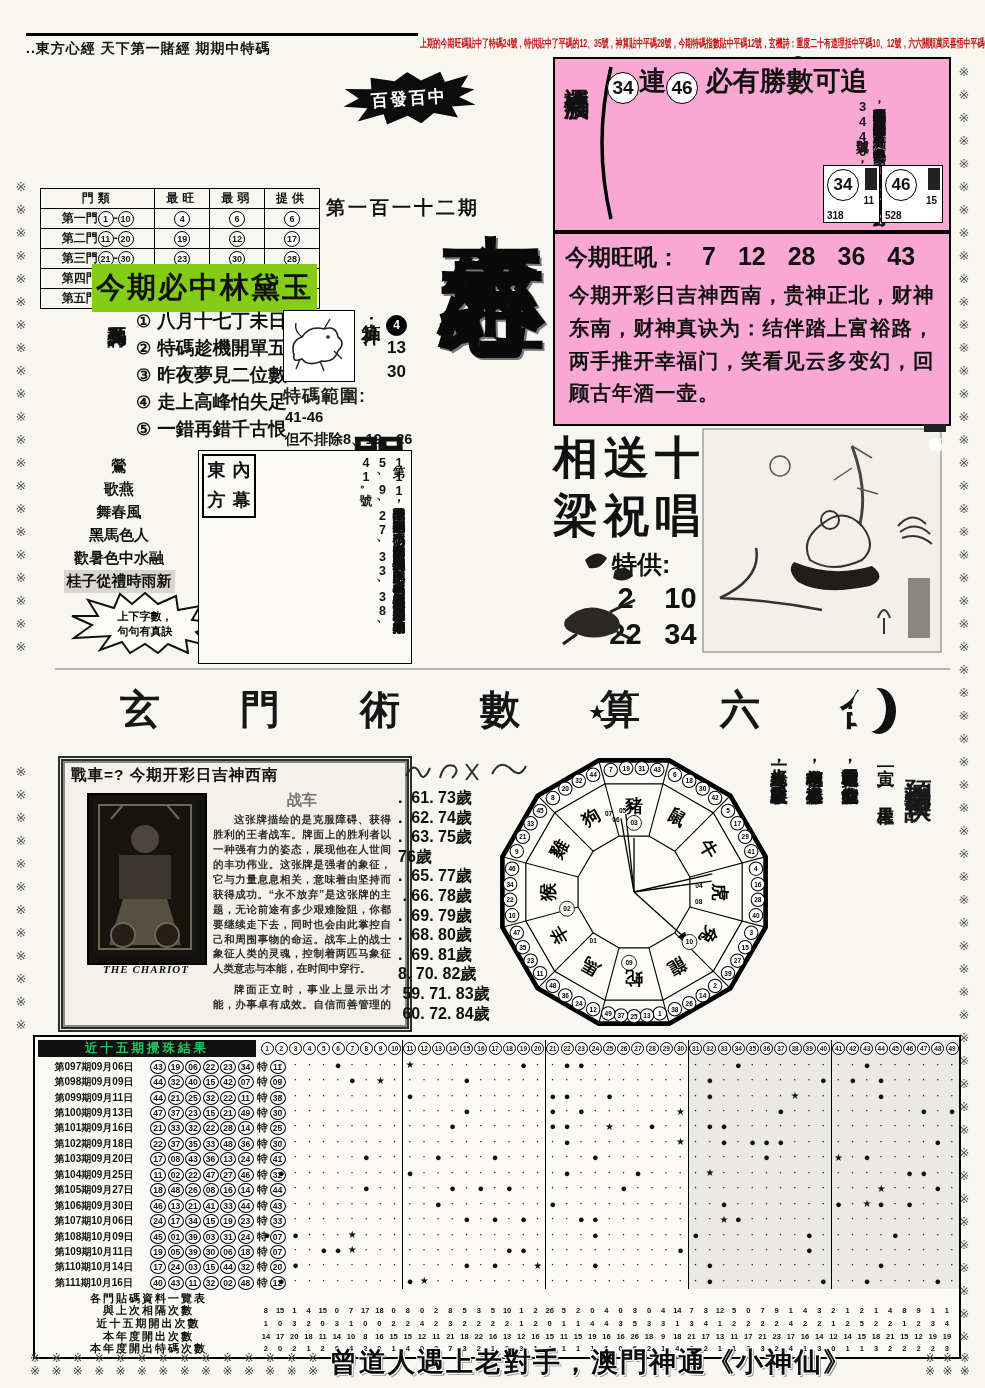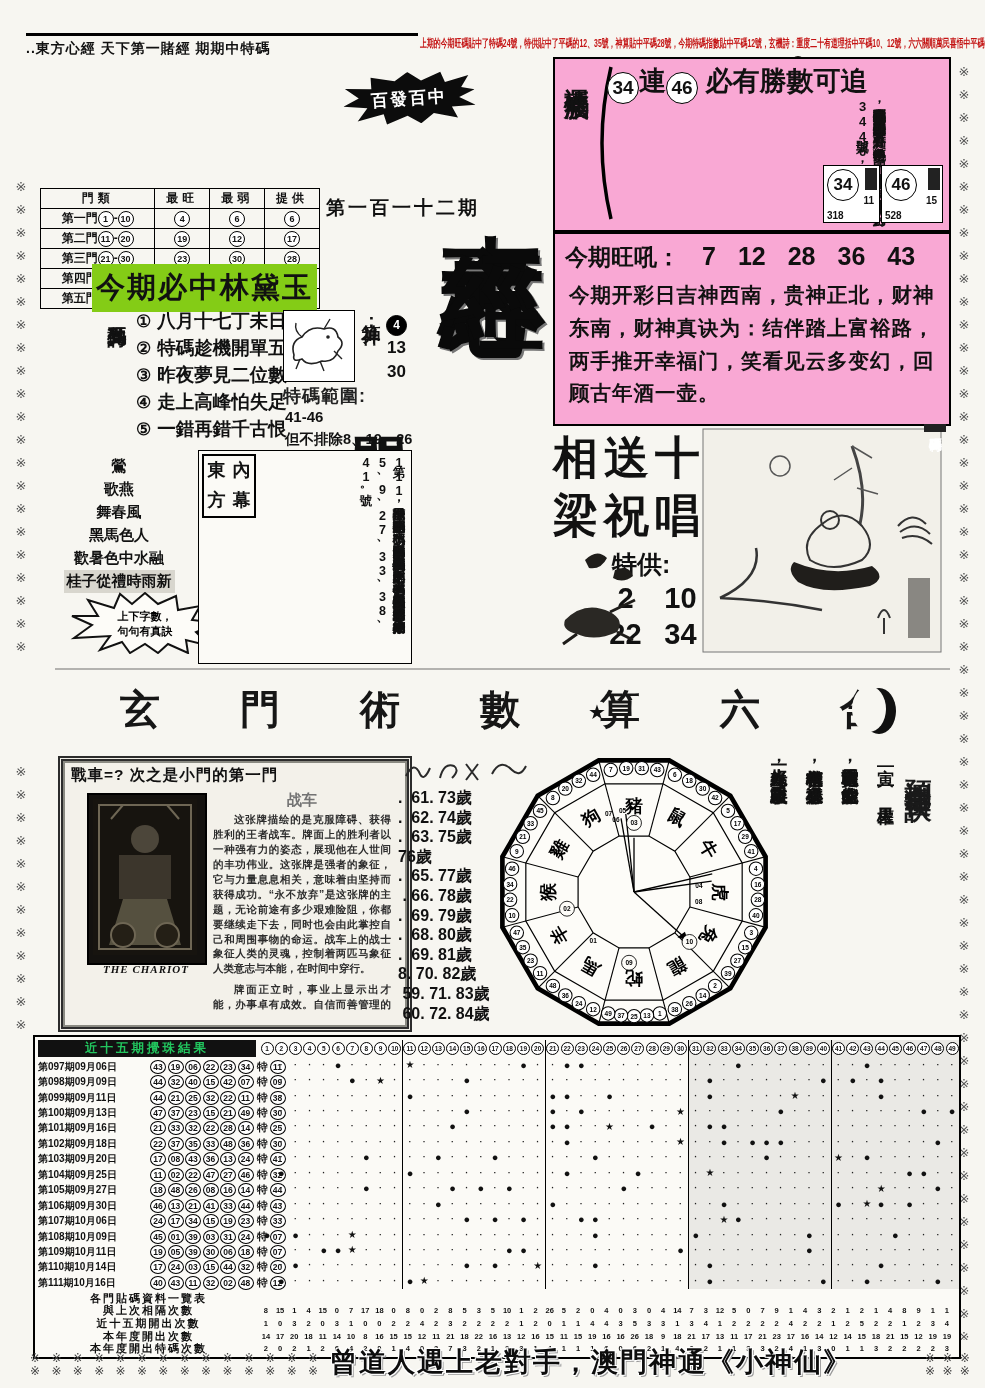--- a/index.html
+++ b/index.html
@@ -99,21 +99,21 @@
   #wheel{left:494px;top:752px;}
   
   #fortune{left:770px;top:756px;width:128px;height:272px;font-size:17px;font-weight:bold;line-height:1.5;}
   #fortune p{margin:0 0 0 10px;}
   #fortune-side{left:900px;top:758px;height:260px;font-size:27px;font-weight:900;letter-spacing:3px;color:#1a1a1a;}
   
   #results{left:33px;top:1035px;width:924px;height:320px;border:2px solid #000;background:#fbfaf6;}
   #res-title{position:absolute;left:3px;top:3px;width:218px;height:17px;background:#111;color:#22c55e;
     font-size:12.5px;font-weight:bold;letter-spacing:3px;text-align:center;line-height:17px;}
   #res-rows{position:absolute;left:3px;top:22px;}
-  .rrow{display:flex;align-items:center;height:15.45px;}
+  .rrow{display:flex;align-items:center;height:15.45px;text-align:center;}
   .rper{width:112px;font-size:10px;font-weight:bold;white-space:nowrap;}
   .rrow .circ{width:14px;height:12px;border-radius:50%;font-size:8.5px;margin-right:1.5px;border-width:1px;}
   .rte{font-size:10.5px;font-weight:900;margin:0 2px;}
   #grid{position:absolute;left:225px;top:3px;}
   .grow{display:flex;height:15.45px;align-items:center;}
   .ghead{height:17px;}
   .gcell{width:14.2px;flex:none;text-align:center;font-weight:bold;height:100%;
     display:flex;align-items:center;justify-content:center;}
   .gcell.sep{border-left:1.5px solid #000;}
   .gcell.shade{background:rgba(40,40,40,0.08);}
@@ -400,21 +400,21 @@
       <span>術</span>
       <span>數</span>
       <span>算</span>
       <span>六</span>
       <span>合</span>
     </div>
   <div class="abs" id="banner-star">★</div>
   <div class="abs" id="moon"></div>
 
   <div class="abs" id="tarot">
-    <div id="tarot-header">戰車=? 次之是小門的第一門</div>
+    <div id="tarot-header">戰車=? 今期开彩日吉神西南</div>
     <div id="card">
       <svg width="112" height="164" viewBox="0 0 112 164">
         <rect x="4" y="4" width="104" height="156" fill="#17140f"></rect>
         <rect x="10" y="10" width="92" height="144" fill="none" stroke="#6e6654" stroke-width="2"></rect>
         <circle cx="56" cy="44" r="14" fill="#4c463a"></circle>
         <rect x="30" y="60" width="52" height="44" fill="#3c362c"></rect>
         <path d="M20 150 L34 104 L78 104 L92 150Z" fill="#55503f"></path>
         <circle cx="34" cy="140" r="12" fill="#241f16" stroke="#6e6654" stroke-width="2"></circle>
         <circle cx="78" cy="140" r="12" fill="#241f16" stroke="#6e6654" stroke-width="2"></circle>
         <path d="M22 24 L34 10 M90 24 L78 10" stroke="#6e6654" stroke-width="2"></path>

